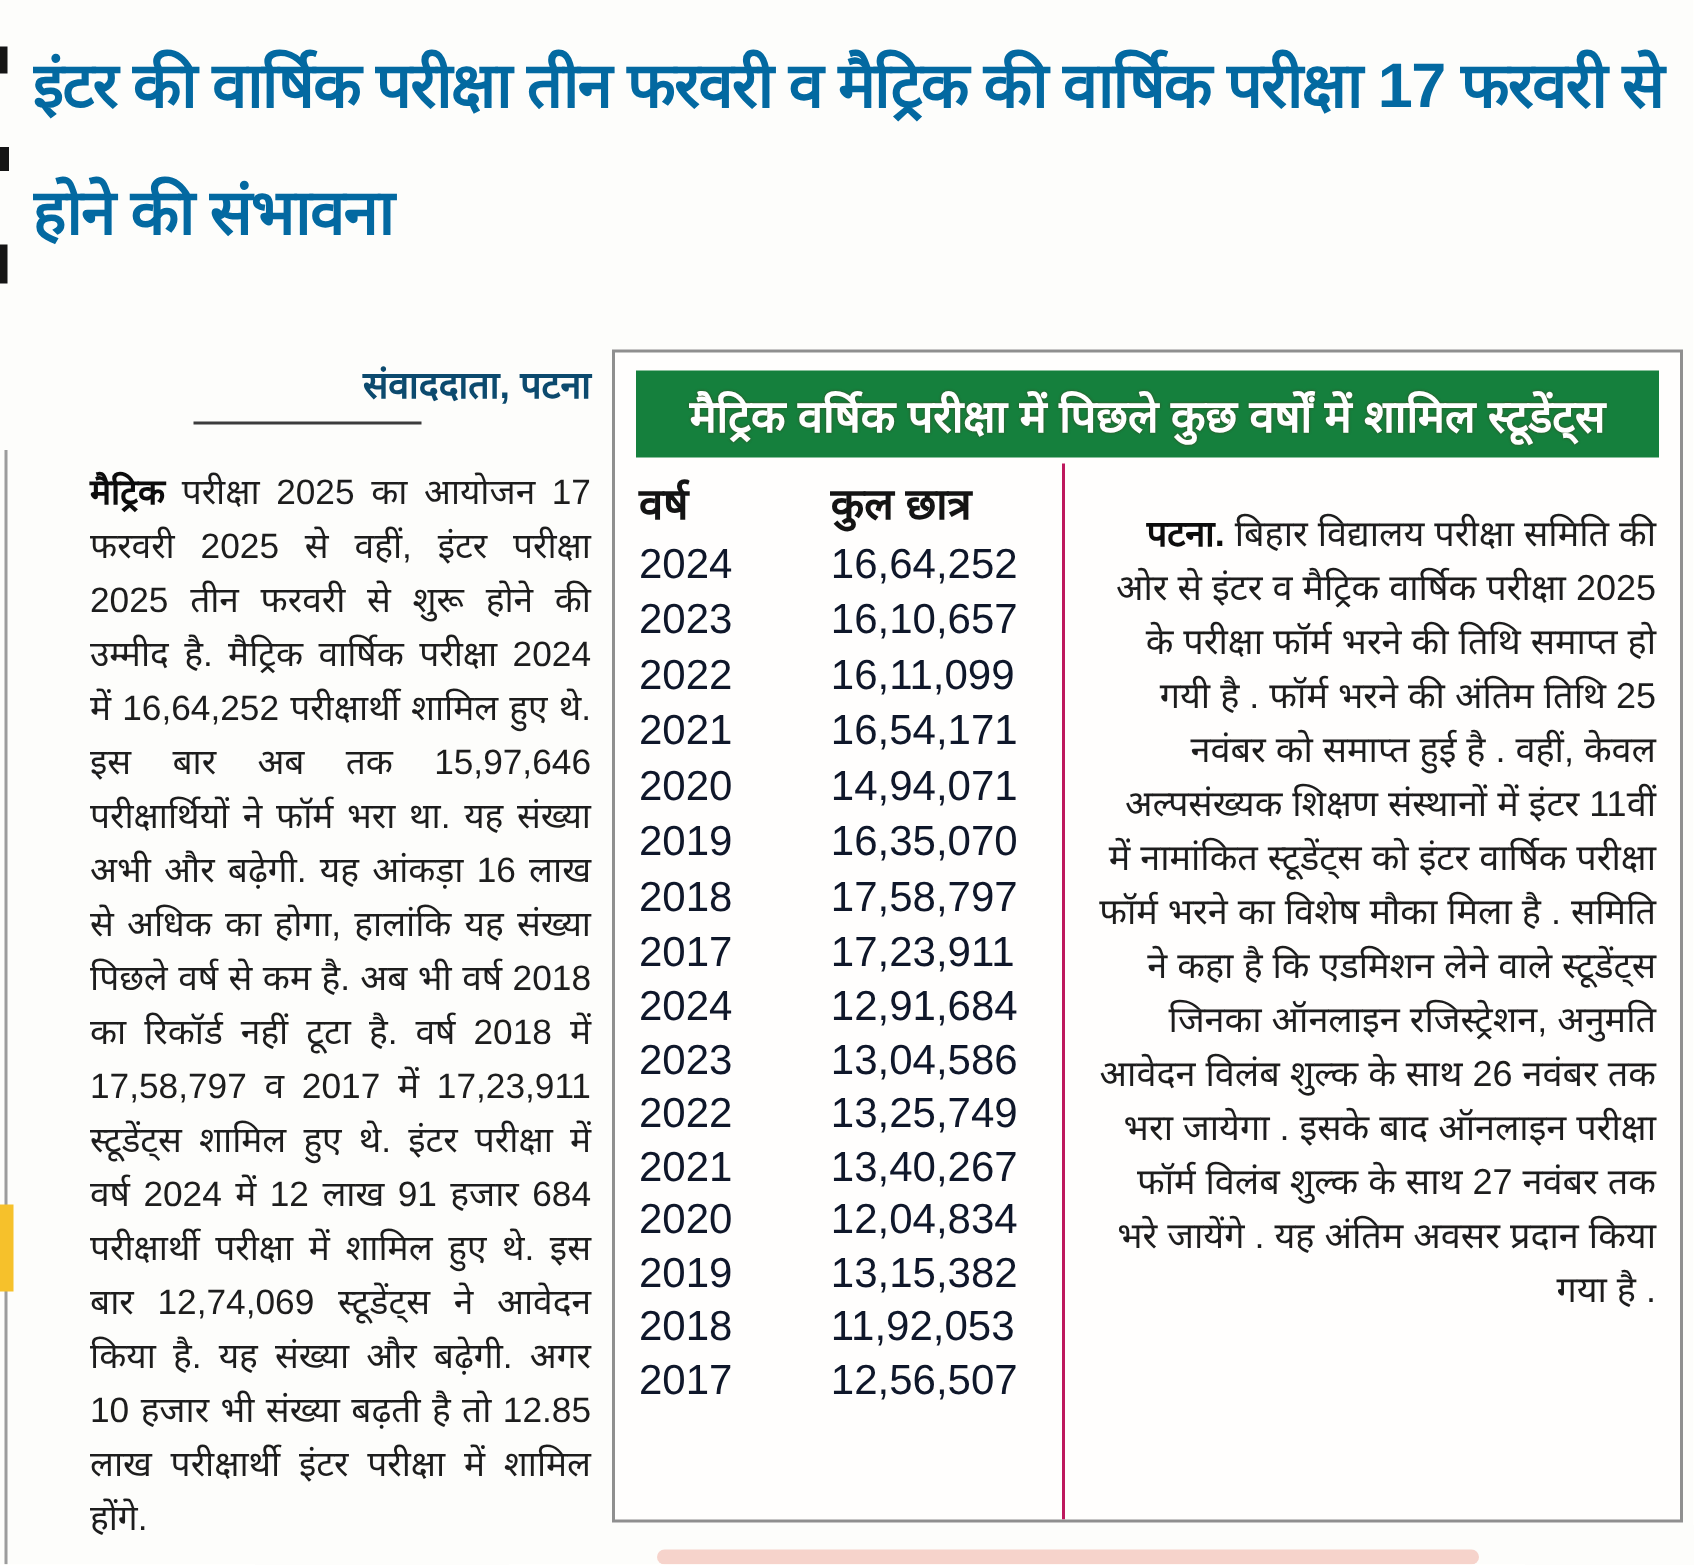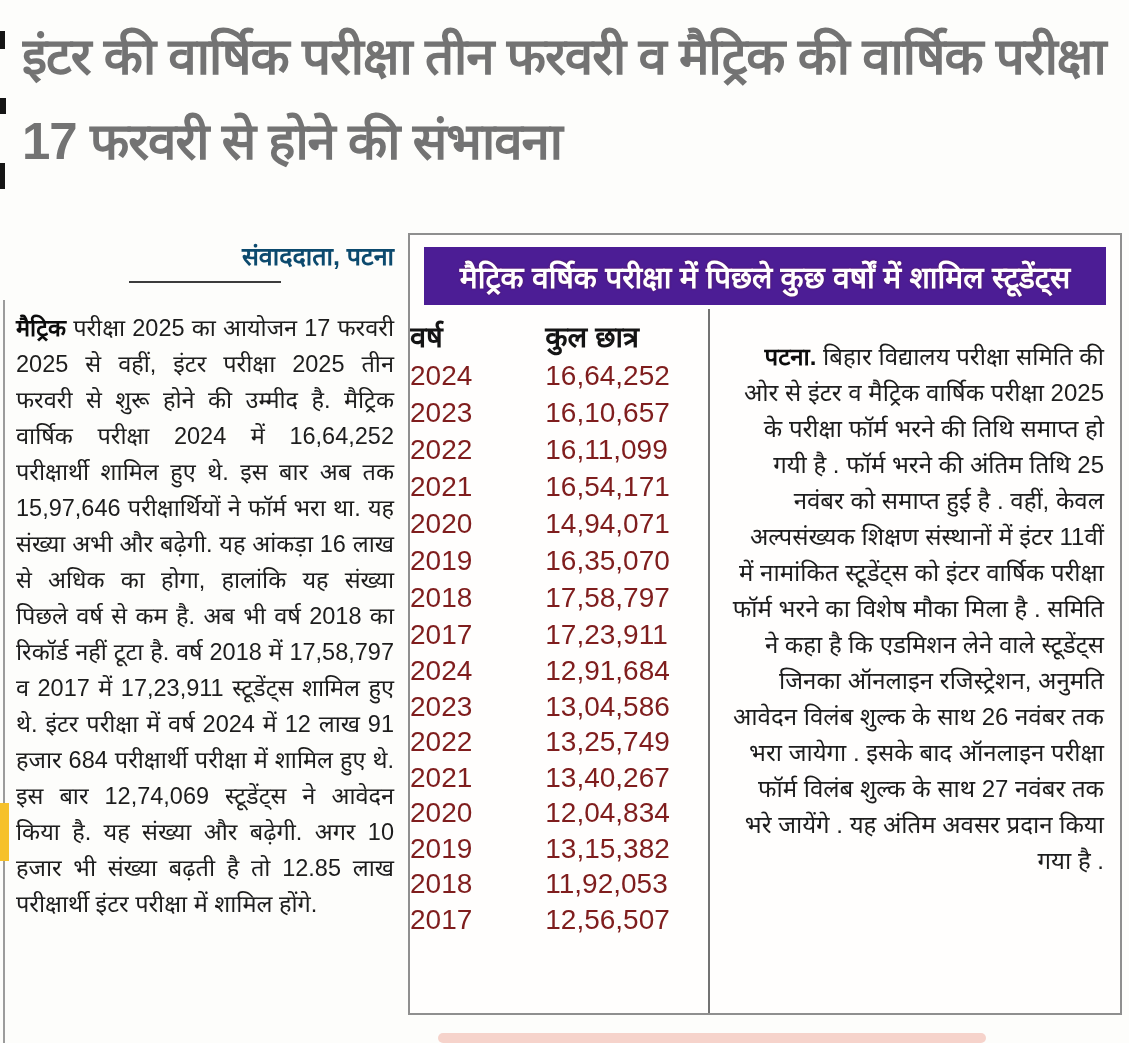--- a/index.html
+++ b/index.html
@@ -4,50 +4,50 @@
 <style>
   html,body{margin:0;padding:0;background:#ffffff;}
   .page{
     position:relative;width:1129px;height:1043px;overflow:hidden;
     background:#fdfdfb;color:#1a1a1a;
     font-family:"Liberation Sans",sans-serif;
   }
   
   .main-headline{
     position:absolute;left:22px;top:14px;width:1098px;height:212px;
-    font-size:51px;font-weight:bold;line-height:85px;color:#737373;
+    font-size:42px;font-weight:bold;line-height:85px;color:#0369a1;
     letter-spacing:-1px;overflow:hidden;
   }
   
   .left-col{position:absolute;left:16px;top:238px;width:378px;}
   .byline{ text-align:right;font-size:25px;font-weight:bold;color:#0c4a6e;}
   .byline-rule{width:152px;height:0;border-top:2px solid #3c3c3c;margin:9px auto 0;}
   .left-body{
     margin-top:27px;font-size:23.5px;line-height:36px;text-align:justify;
-    color:#1d1d1d;font-weight:500;
+    color:#1d1d1d;font-weight:500;margin-left:44px;
   }
   .lead-word{font-weight:bold;color:#0c0c0c;}
   
   .infobox{
     position:absolute;left:408px;top:233px;width:714px;height:782px;
     border:2px solid #8f8f8f;background:#fffefd;box-sizing:border-box;overflow:hidden;
   }
   .banner{
     margin:12px 14px 0;height:58px;background:#d7352c;color:#ffffff;
     font-weight:bold;font-size:30px;display:flex;align-items:center;justify-content:center;
     white-space:nowrap;overflow:hidden;text-shadow:0 0 2px rgba(110,0,0,.45);
   }
   .infobox-columns{display:flex;height:640px;min-height:calc(100% - 74px);margin-top:4px;}
   .stats-col{
-    width:300px;box-sizing:border-box;border-right:2px solid #737373;
-    padding:8px 4px 0 0;overflow:hidden;
+    width:300px;box-sizing:border-box;border-right:2px solid #be185d;
+    padding:8px 4px 0 16px;overflow:hidden;
   }
   .stat-header{display:flex;font-size:29px;font-weight:bold;line-height:40px;color:#141414;}
   .stat-header .y{width:46%;}
-  .stat-row{display:flex;font-size:28px;line-height:37px;color:#7f1d1d;}
+  .stat-row{display:flex;font-size:28px;line-height:37px;color:#0f172a;}
   .stat-row .y{width:46%;}
   .inter-rows .stat-row{line-height:35.5px;}
   .inter-heading{
     margin:6px 0 3px;font-size:28px;font-weight:bold;line-height:36px;color:#141414;width:250px;
   }
   .article-col{flex:1;box-sizing:border-box;padding:14px 16px 0 22px;overflow:hidden;}
   .article-headline{font-size:34px;font-weight:bold;line-height:46px;color:#0b0b0b;}
   .article-body{margin-top:16px;font-size:24px;line-height:36px;color:#1d1d1d;text-align:right;font-weight:500;}
   
   .left-rule{position:absolute;left:3px;top:300px;width:2px;height:743px;background:#9c9c9c;}
@@ -65,21 +65,21 @@
 
   <div class="main-headline">इंटर की वार्षिक परीक्षा तीन फरवरी व मैट्रिक की वार्षिक परीक्षा 17 फरवरी से होने की संभावना</div>
 
   <div class="left-col">
     <div class="byline">संवाददाता, पटना</div>
     <div class="byline-rule"></div>
     <div class="left-body"><span class="lead-word">मैट्रिक</span><span> परीक्षा 2025 का आयोजन 17 फरवरी 2025 से वहीं, इंटर परीक्षा 2025 तीन फरवरी से शुरू होने की उम्मीद है. मैट्रिक वार्षिक परीक्षा 2024 में 16,64,252 परीक्षार्थी शामिल हुए थे. इस बार अब तक 15,97,646 परीक्षार्थियों ने फॉर्म भरा था. यह संख्या अभी और बढ़ेगी. यह आंकड़ा 16 लाख से अधिक का होगा, हालांकि यह संख्या पिछले वर्ष से कम है. अब भी वर्ष 2018 का रिकॉर्ड नहीं टूटा है. वर्ष 2018 में 17,58,797 व 2017 में 17,23,911 स्टूडेंट्स शामिल हुए थे. इंटर परीक्षा में वर्ष 2024 में 12 लाख 91 हजार 684 परीक्षार्थी परीक्षा में शामिल हुए थे. इस बार 12,74,069 स्टूडेंट्स ने आवेदन किया है. यह संख्या और बढ़ेगी. अगर 10 हजार भी संख्या बढ़ती है तो 12.85 लाख परीक्षार्थी इंटर परीक्षा में शामिल होंगे.</span></div>
   </div>
 
   <div class="infobox">
-    <div class="banner" style="background: #4c1d95;">मैट्रिक वर्षिक परीक्षा में पिछले कुछ वर्षों में शामिल स्टूडेंट्स</div>
+    <div class="banner" style="background: #15803d;">मैट्रिक वर्षिक परीक्षा में पिछले कुछ वर्षों में शामिल स्टूडेंट्स</div>
 
     <div class="infobox-columns">
 
       <div class="stats-col">
         <div class="stat-header">
           <span class="y">वर्ष</span>
           <span class="t">कुल छात्र</span>
         </div>
 
         <div>

